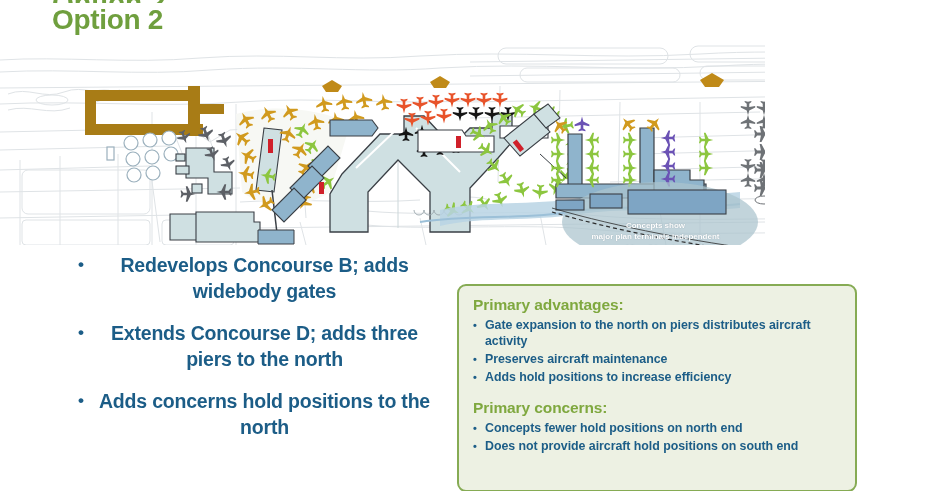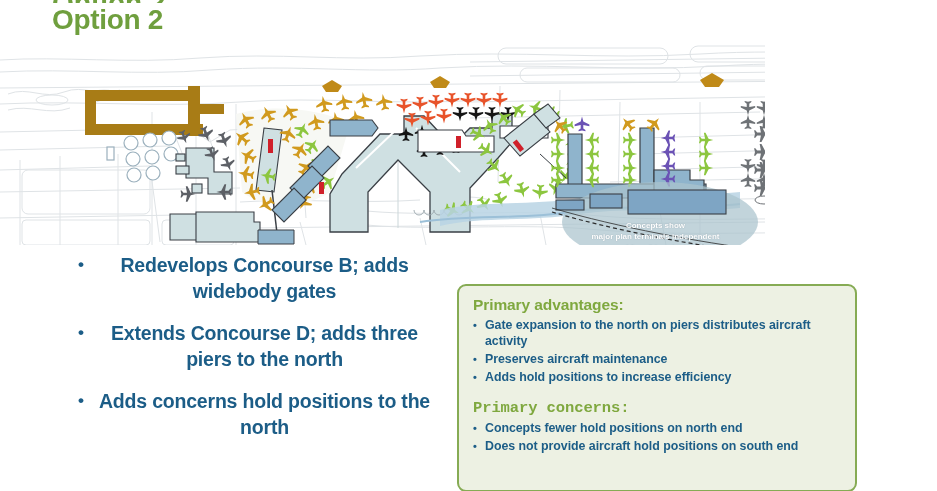--- a/index.html
+++ b/index.html
@@ -72,21 +72,21 @@
     border-radius:9px;
     box-sizing:border-box;
     z-index:20;
     padding:9px 14px 0 14px;
     margin-top:28px;
   }
   .box-heading{
     color:#7fa83f;font-size:15.5px;font-weight:bold;
     line-height:20px;margin:0 0 2px 0;letter-spacing:-0.1px;
   }
-  .box-heading.second{margin-top:13px;font-family:Liberation Mono, monospace;}
+  .box-heading.second{margin-top:13px;}
   .bx-item{
     display:flex;align-items:flex-start;
     color:#1c5d87;font-size:12.4px;font-weight:bold;line-height:16px;
     margin-bottom:2px;letter-spacing:-0.05px;
   }
   .bx-bullet{flex:0 0 auto;width:12px;font-size:11px;line-height:16px;color:#1c5d87;}
   .bx-text{flex:1 1 auto;}
 </style>
 </head>
 <body>

